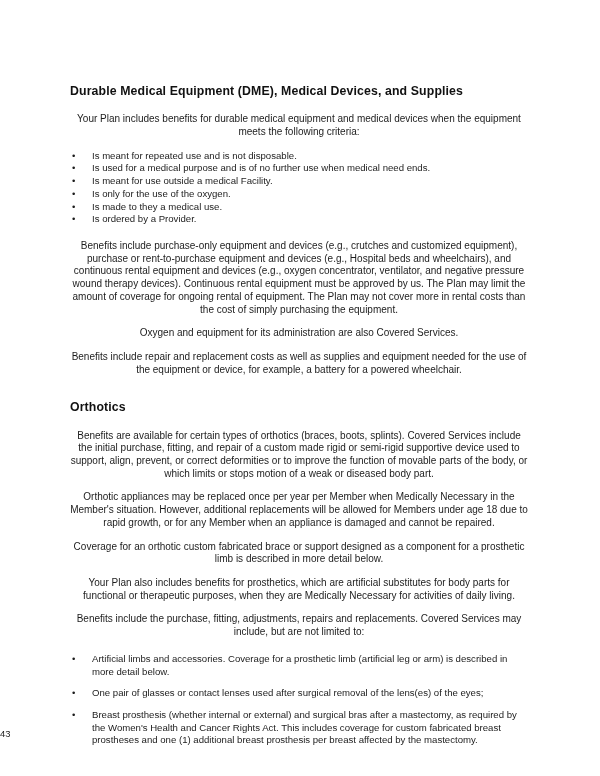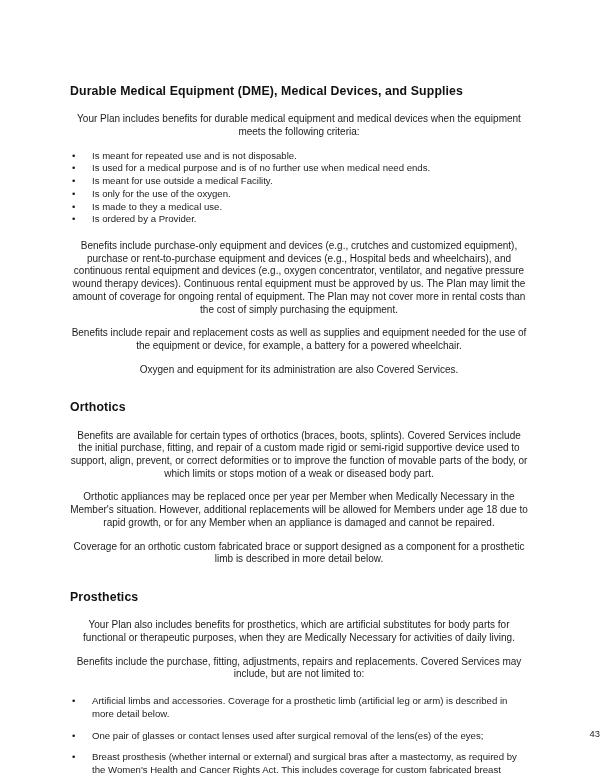--- a/index.html
+++ b/index.html
@@ -63,21 +63,21 @@
     margin-bottom: 9px;
   }
   ul.bullet-list.spaced li:last-child {
     margin-bottom: 0;
   }
   .page-number {
     position: absolute;
     left: 0;
     right: 0;
     top: 728px;
-    text-align: right;
+    text-align: left;
     font-size: 9.4px;
     color: #1c1c1c;
   }
   .gap-sm { height: 3px; }
 </style>
 </head>
 <body>
 
 <div class="page">
 
@@ -109,34 +109,33 @@
       </li>
       <li>
         <span class="bullet-dot">•</span>
         <span>Is ordered by a Provider.</span>
       </li>
     </ul>
 
     <div class="gap-sm"></div>
 
     <p class="body-text">Benefits include purchase-only equipment and devices (e.g., crutches and customized equipment), purchase or rent-to-purchase equipment and devices (e.g., Hospital beds and wheelchairs), and continuous rental equipment and devices (e.g., oxygen concentrator, ventilator, and negative pressure wound therapy devices).  Continuous rental equipment must be approved by us.  The Plan may limit the amount of coverage for ongoing rental of equipment. The Plan may not cover more in rental costs than the cost of simply purchasing the equipment.</p>
+    <p class="body-text">Oxygen and equipment for its administration are also Covered Services.</p>
     <p class="body-text">Benefits include repair and replacement costs as well as supplies and equipment needed for the use of the equipment or device, for example, a battery for a powered wheelchair.</p>
-    <p class="body-text">Oxygen and equipment for its administration are also Covered Services.</p>
   </section>
 
   <section>
     <h2 class="section-heading spaced-top">Orthotics</h2>
 
     <p class="body-text">Benefits are available for certain types of orthotics (braces, boots, splints).  Covered Services include the initial purchase, fitting, and repair of a custom made rigid or semi-rigid supportive device used to support, align, prevent, or correct deformities or to improve the function of movable parts of the body, or which limits or stops motion of a weak or diseased body part.</p>
     <p class="body-text">Orthotic appliances may be replaced once per year per Member when Medically Necessary in the Member's situation.  However, additional replacements will be allowed for Members under age 18 due to rapid growth, or for any Member when an appliance is damaged and cannot be repaired.</p>
     <p class="body-text">Coverage for an orthotic custom fabricated brace or support designed as a component for a prosthetic limb is described in more detail below.</p>
   </section>
 
   <section>
-    <h2 class="section-heading spaced-top">Prosthetics</h2>
 
     <p class="body-text">Your Plan also includes benefits for prosthetics, which are artificial substitutes for body parts for functional or therapeutic purposes, when they are Medically Necessary for activities of daily living.</p>
     <p class="body-text">Benefits include the purchase, fitting, adjustments, repairs and replacements. Covered Services may include, but are not limited to:</p>
 
     <div class="gap-sm"></div>
 
     <ul class="bullet-list spaced">
       <li>
         <span class="bullet-dot">•</span>
         <span>Artificial limbs and accessories.  Coverage for a prosthetic limb (artificial leg or arm) is described in more detail below.</span>

